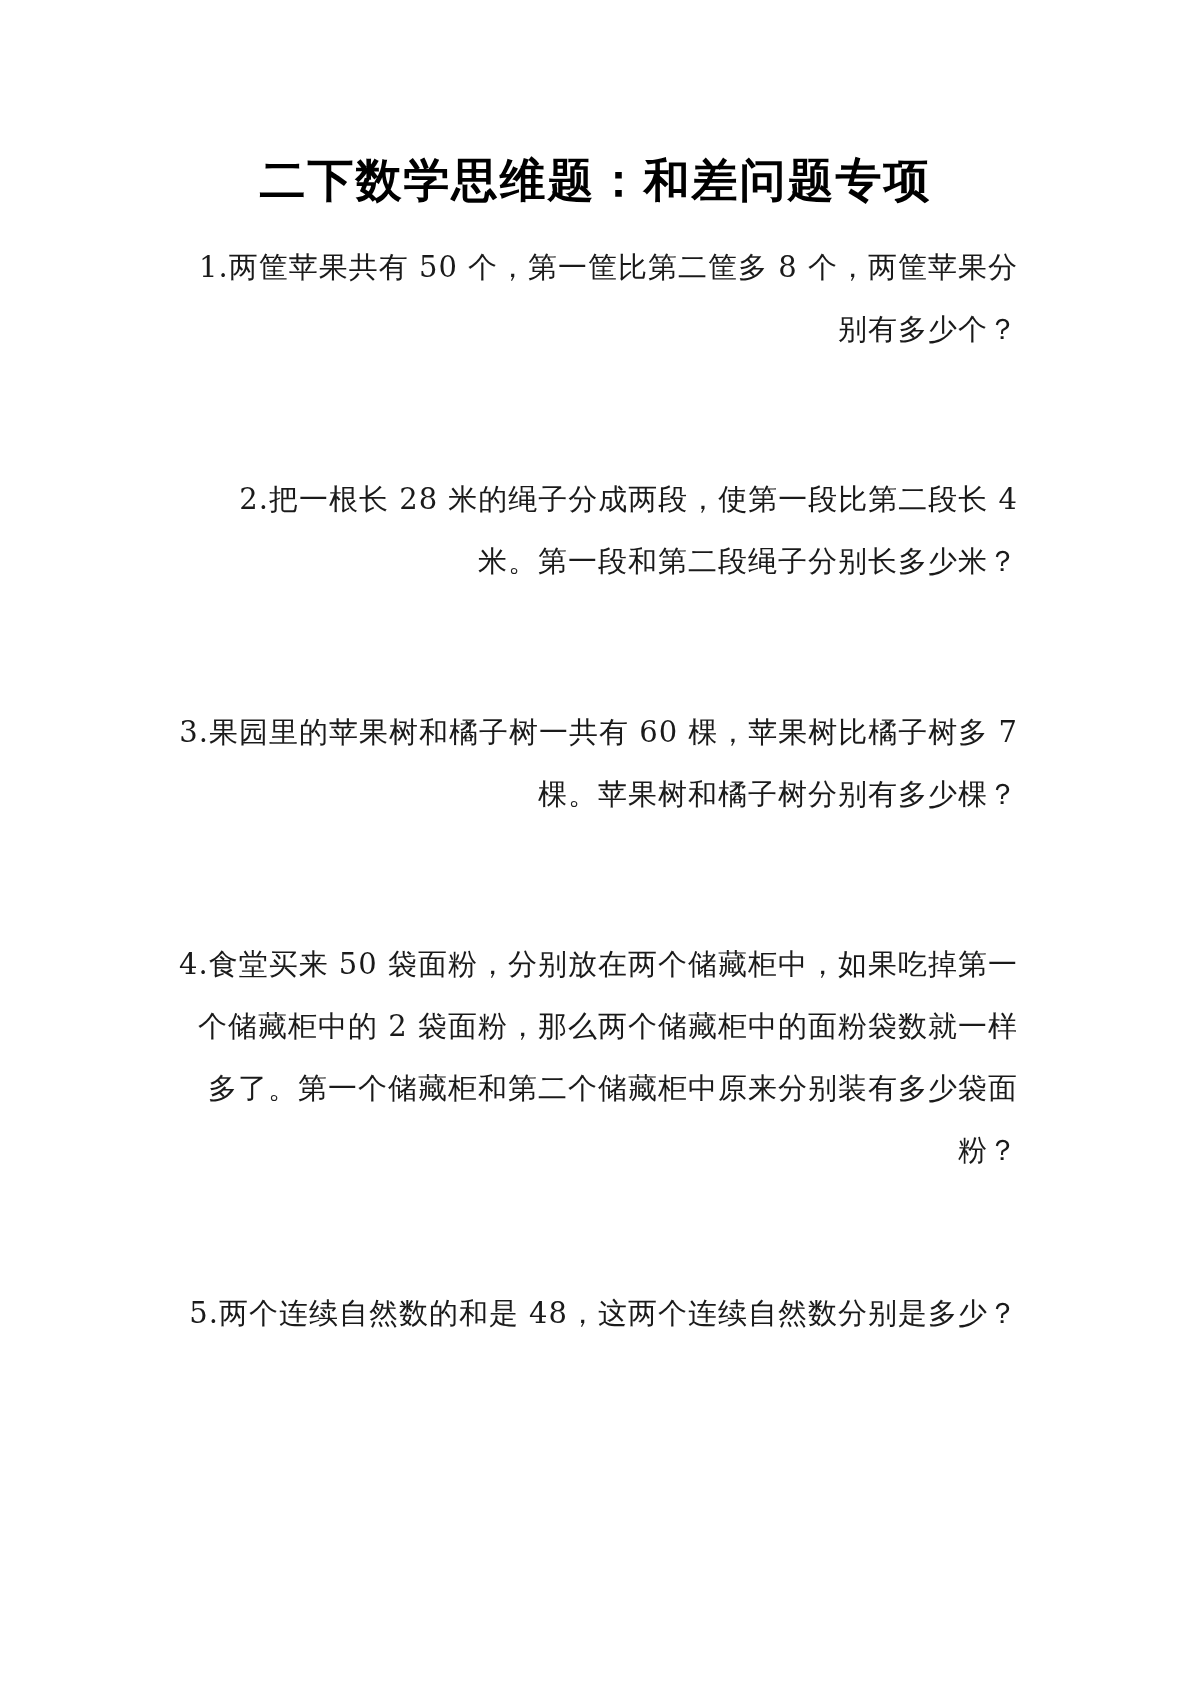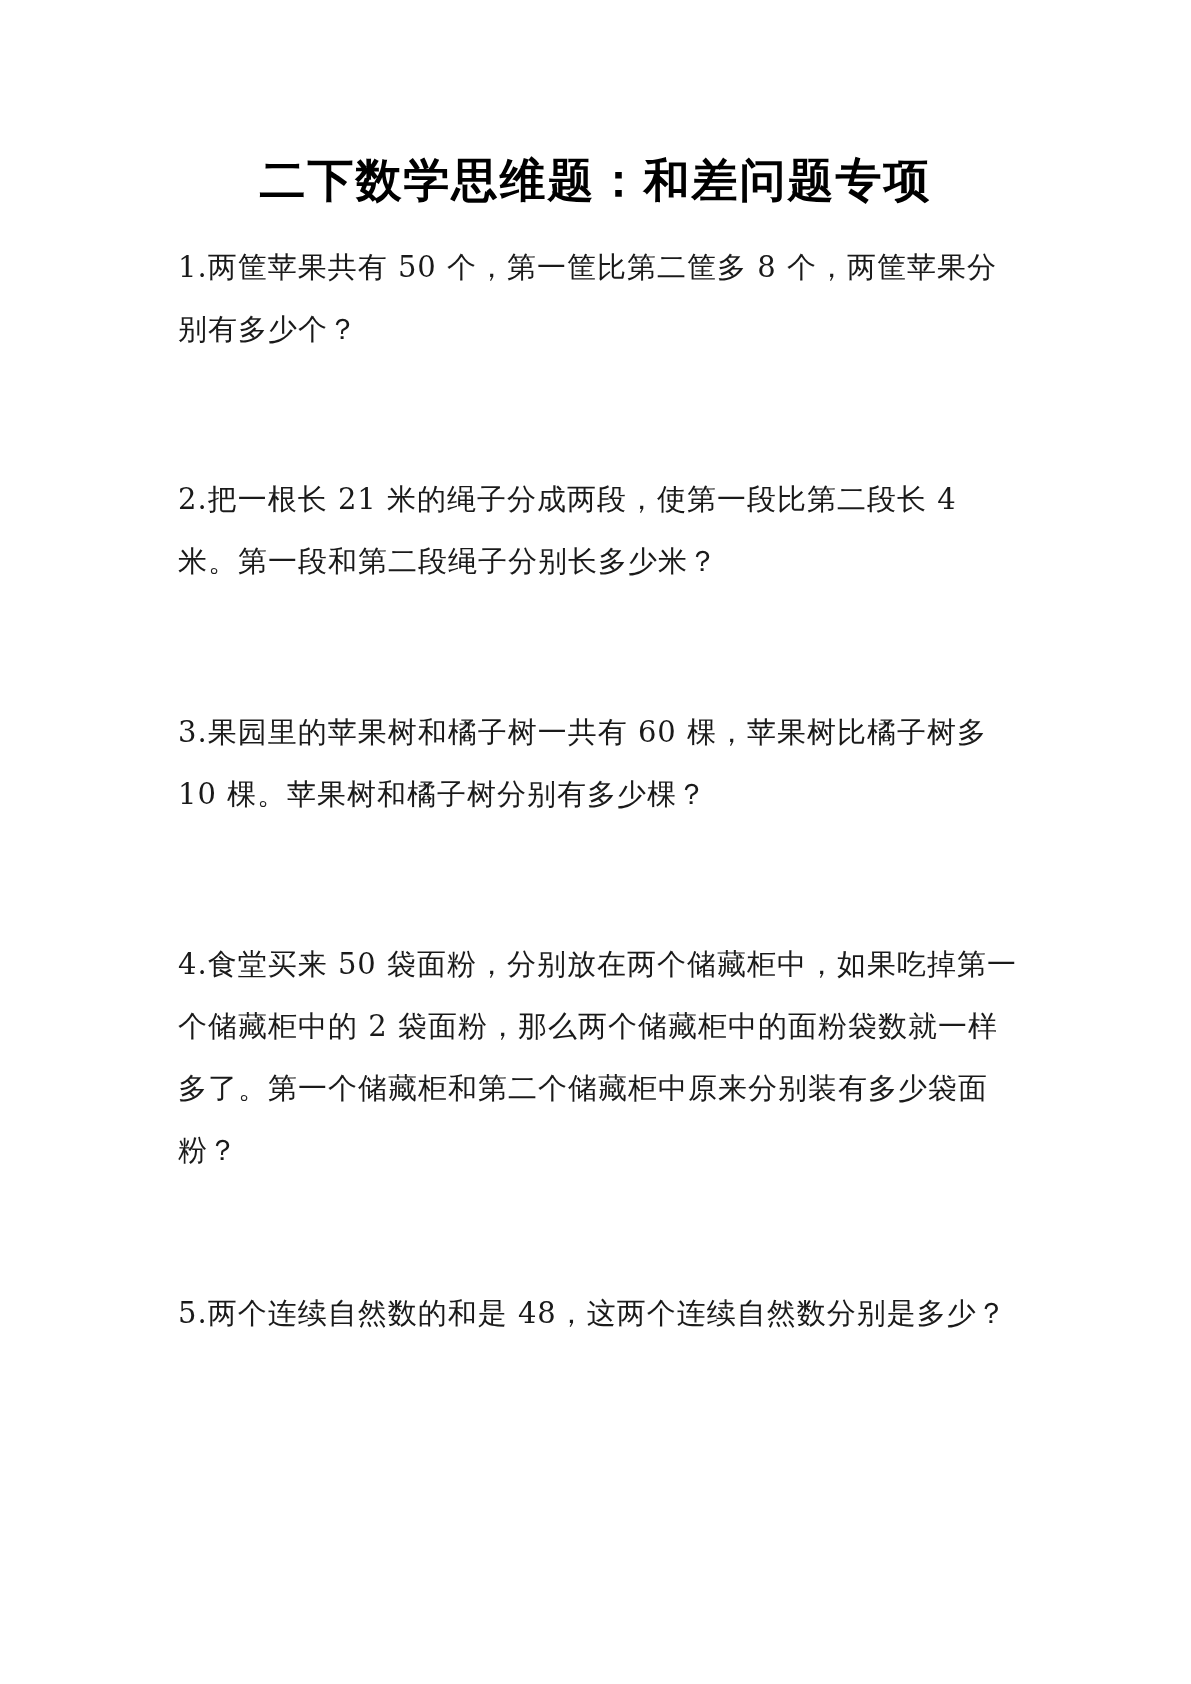--- a/index.html
+++ b/index.html
@@ -2,37 +2,37 @@
 <html><head>
   <meta charset="utf-8">
   <style>
     html, body { margin: 0; padding: 0; background: #ffffff; }
     body { width: 1191px; height: 1684px; position: relative; overflow: hidden;
            font-family: "DejaVu Serif", "Liberation Serif", serif; color: #111; }
     .title { position: absolute; top: 150px; left: 0; width: 1191px; text-align: center;
              font-family: "DejaVu Sans", "Liberation Sans", sans-serif; font-weight: 900;
              font-size: 46px; letter-spacing: 2px; color: #000; }
     .q { position: absolute; left: 178px; width: 840px; font-size: 29px; line-height: 62px;
-         letter-spacing: 1px; color: #1a1a1a; }
+         letter-spacing: 1px; color: #1a1a1a; text-align: right; }
   </style>
 </head>
 <body>
 
 <div class="title">二下数学思维题：和差问题专项</div>
 
 <div class="q" style="top:236px">
   <span>1.</span><span>两筐苹果共有 50 个，第一筐比第二筐多 8 个，两筐苹果分别有多少个？</span>
 </div>
 
 <div class="q" style="top:468px">
-  <span>2.</span><span>把一根长 21 米的绳子分成两段，使第一段比第二段长 4 米。第一段和第二段绳子分别长多少米？</span>
+  <span>2.</span><span>把一根长 28 米的绳子分成两段，使第一段比第二段长 4 米。第一段和第二段绳子分别长多少米？</span>
 </div>
 
 <div class="q" style="top:701px">
-  <span>3.</span><span>果园里的苹果树和橘子树一共有 60 棵，苹果树比橘子树多 10 棵。苹果树和橘子树分别有多少棵？</span>
+  <span>3.</span><span>果园里的苹果树和橘子树一共有 60 棵，苹果树比橘子树多 7 棵。苹果树和橘子树分别有多少棵？</span>
 </div>
 
 <div class="q" style="top:933px">
   <span>4.</span><span>食堂买来 50 袋面粉，分别放在两个储藏柜中，如果吃掉第一个储藏柜中的 2 袋面粉，那么两个储藏柜中的面粉袋数就一样多了。第一个储藏柜和第二个储藏柜中原来分别装有多少袋面粉？</span>
 </div>
 
 <div class="q" style="top:1282px">
   <span>5.</span><span>两个连续自然数的和是 48，这两个连续自然数分别是多少？</span>
 </div>
 

